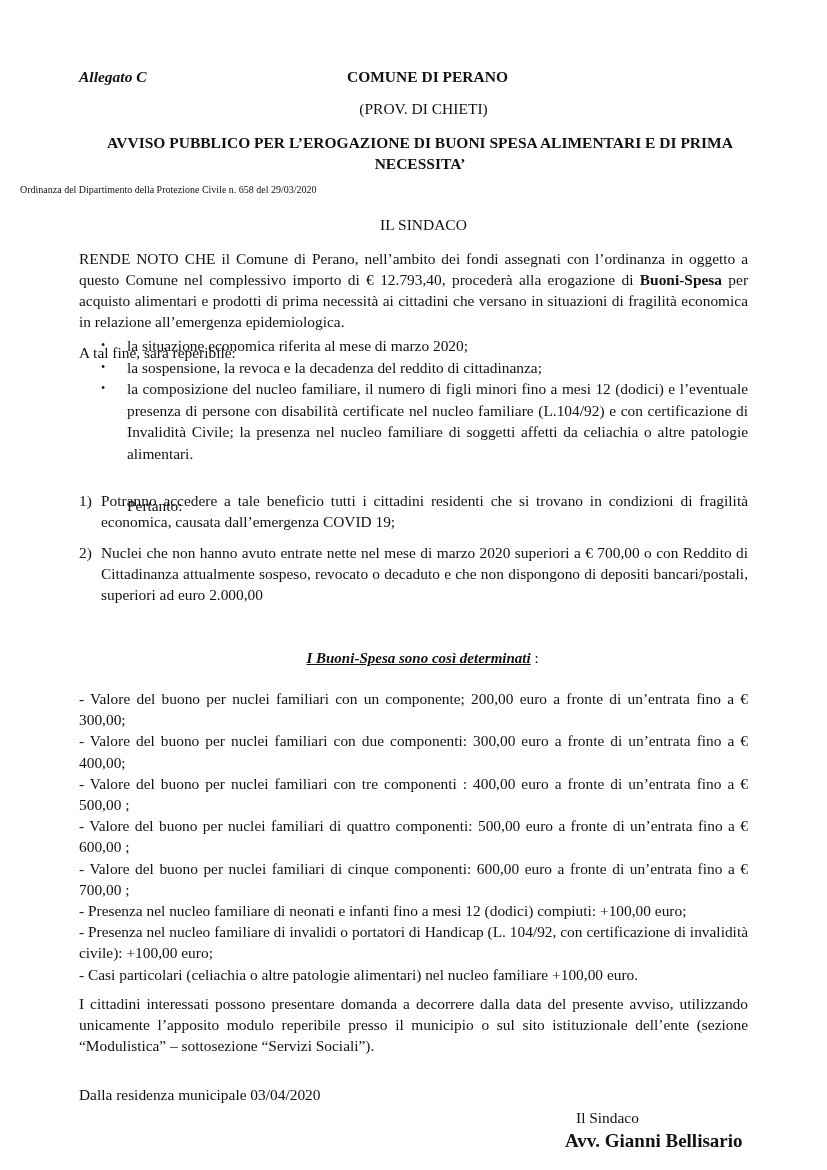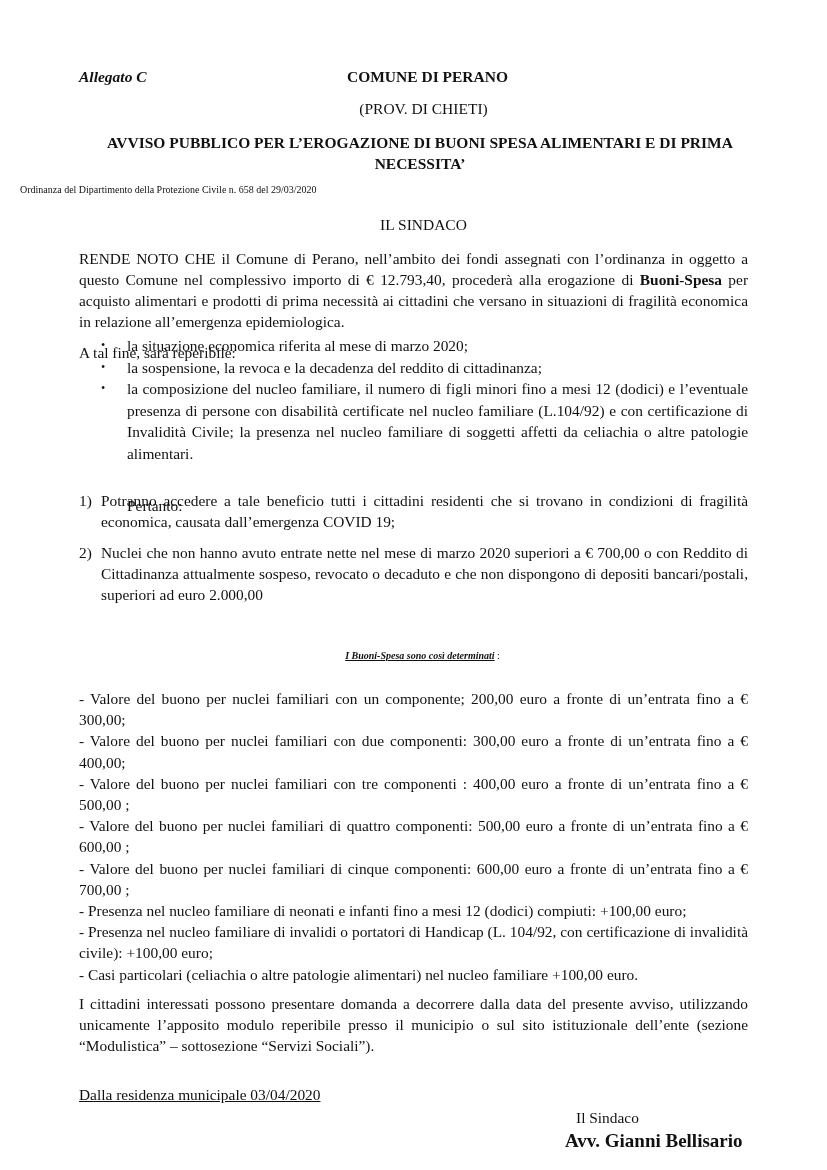--- a/index.html
+++ b/index.html
@@ -20,26 +20,26 @@
   .p1 { top: 220px; }
   .considerata { top: 314px; }
   ul.crit { left: 79px; width: 669px; top: 335px; margin: 0; padding: 0; list-style: none; }
   ul.crit li { position: relative; padding-left: 48px; text-align: justify; line-height: 21.5px; }
   ul.crit li .bul { position: absolute; left: 22px; top: 0; font-size: 12px; }
   .pertanto { left: 127px; top: 469px; }
   ol.cond { left: 79px; width: 669px; top: 490px; margin: 0; padding: 0; list-style: none; }
   ol.cond li { position: relative; padding-left: 22px; text-align: justify; line-height: 21px; }
   ol.cond li .num { position: absolute; left: 0; top: 0; }
   ol.cond li.c1 { margin-bottom: 10px; }
-  .subhead { left: 0; width: 827px; top: 622px; text-align: center; font-size: 10px; padding-left: 18px; box-sizing: border-box; }
+  .subhead { left: 0; width: 827px; top: 622px; text-align: center; font-size: 15px; padding-left: 18px; box-sizing: border-box; }
   .subhead .u { font-weight: bold; font-style: italic; text-decoration: underline; }
   .values { left: 79px; width: 669px; top: 660px; }
   .values div { text-align: justify; line-height: 21.2px; }
   .closing { top: 965px; }
-  .date { left: 79px; top: 1058px; text-decoration: underline; }
+  .date { left: 79px; top: 1058px; }
   .sig-role { left: 576px; top: 1081px; }
   .sig-name { left: 565px; top: 1102px; font-weight: bold; font-size: 19px; }
 </style>
 </head>
 <body>
 
 <div class="abs allegato">Allegato C</div>
 <div class="abs comune">COMUNE DI PERANO</div>
 <div class="abs prov">(PROV. DI CHIETI)</div>
 <div class="abs title">AVVISO PUBBLICO PER L’EROGAZIONE DI BUONI SPESA ALIMENTARI E DI PRIMA NECESSITA’</div>

